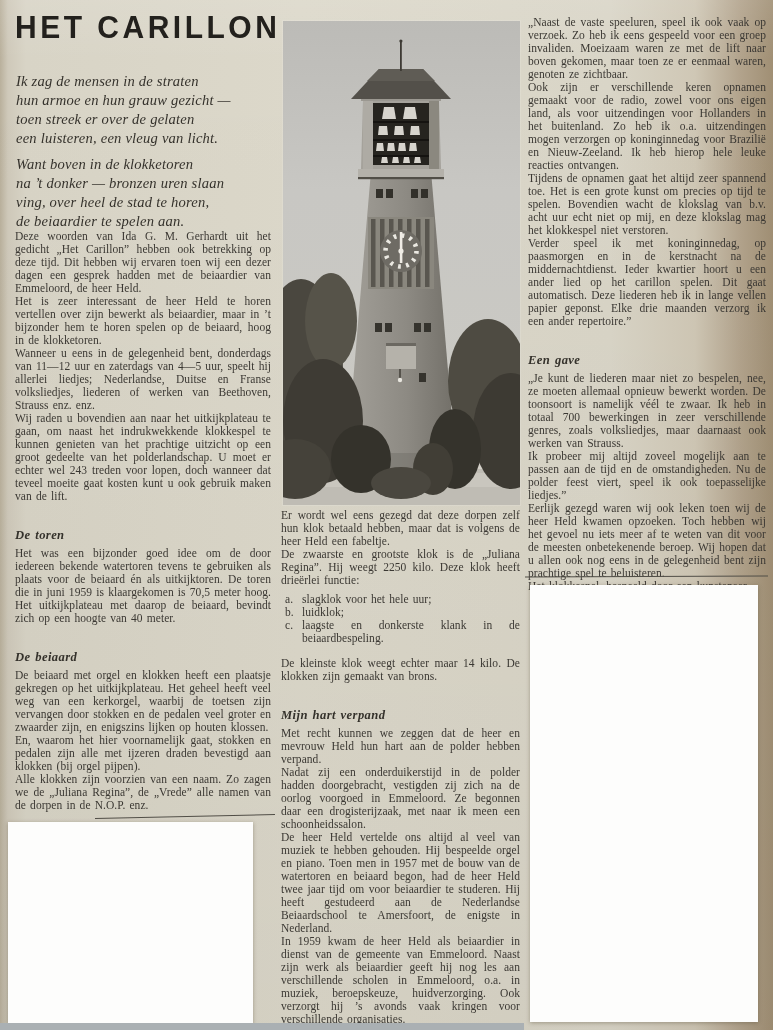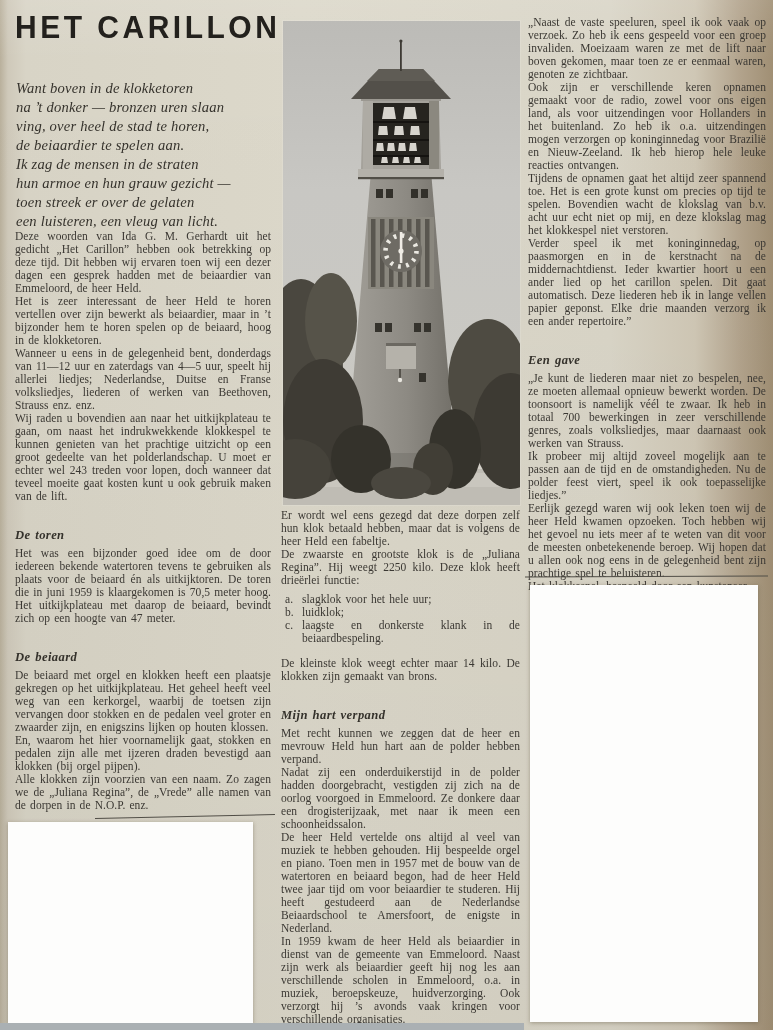--- a/index.html
+++ b/index.html
@@ -45,41 +45,41 @@
   .bottom-strip{position:absolute;left:0;top:1023px;width:524px;height:7px;background:#aab0b3;}
 </style>
 </head>
 <body>
 
 <div class="page">
 
   <h1 class="title">HET CARILLON</h1>
 
   <div class="poem">
+    <div class="stanza">
+      <div class="pline">Ik zag de mensen in de straten</div>
+      <div class="pline">hun armoe en hun grauw gezicht —</div>
+      <div class="pline">toen streek er over de gelaten</div>
+      <div class="pline">een luisteren, een vleug van licht.</div>
+    </div>
     <div class="stanza stanza2">
       <div class="pline">Want boven in de klokketoren</div>
       <div class="pline">na ’t donker — bronzen uren slaan</div>
       <div class="pline">ving, over heel de stad te horen,</div>
       <div class="pline">de beiaardier te spelen aan.</div>
     </div>
-    <div class="stanza">
-      <div class="pline">Ik zag de mensen in de straten</div>
-      <div class="pline">hun armoe en hun grauw gezicht —</div>
-      <div class="pline">toen streek er over de gelaten</div>
-      <div class="pline">een luisteren, een vleug van licht.</div>
-    </div>
   </div>
 
   <div class="col colL">
     <p>Deze woorden van Ida G. M. Gerhardt uit het gedicht „Het Carillon” hebben ook betrekking op deze tijd. Dit hebben wij ervaren toen wij een dezer dagen een gesprek hadden met de beiaardier van Emmeloord, de heer Held.</p>
     <p>Het is zeer interessant de heer Held te horen vertellen over zijn bewerkt als beiaardier, maar in ’t bijzonder hem te horen spelen op de beiaard, hoog in de klokketoren.</p>
     <p>Wanneer u eens in de gelegenheid bent, donderdags van 11—12 uur en zaterdags van 4—5 uur, speelt hij allerlei liedjes; Nederlandse, Duitse en Franse volksliedjes, liederen of werken van Beethoven, Strauss enz. enz.</p>
     <p>Wij raden u bovendien aan naar het uitkijkplateau te gaan, om naast het indrukwekkende klokkespel te kunnen genieten van het prachtige uitzicht op een groot gedeelte van het polderlandschap. U moet er echter wel 243 treden voor lopen, doch wanneer dat teveel moeite gaat kosten kunt u ook gebruik maken van de lift.</p>
     <h3 class="sec">De toren</h3>
-    <p>Het was een bijzonder goed idee om de door iedereen bekende watertoren tevens te gebruiken als plaats voor de beiaard én als uitkijktoren. De toren die in juni 1959 is klaargekomen is 70,5 meter hoog. Het uitkijkplateau met daarop de beiaard, bevindt zich op een hoogte van 47 meter.</p>
+    <p>Het was een bijzonder goed idee om de door iedereen bekende watertoren tevens te gebruiken als plaats voor de beiaard én als uitkijktoren. De toren die in juni 1959 is klaargekomen is 70,5 meter hoog. Het uitkijkplateau met daarop de beiaard, bevindt zich op een hoogte van 40 meter.</p>
     <h3 class="sec">De beiaard</h3>
     <p>De beiaard met orgel en klokken heeft een plaatsje gekregen op het uitkijkplateau. Het geheel heeft veel weg van een kerkorgel, waarbij de toetsen zijn vervangen door stokken en de pedalen veel groter en zwaarder zijn, en enigszins lijken op houten klossen.</p>
     <p>En, waarom het hier voornamelijk gaat, stokken en pedalen zijn alle met ijzeren draden bevestigd aan klokken (bij orgel pijpen).</p>
     <p>Alle klokken zijn voorzien van een naam. Zo zagen we de „Juliana Regina”, de „Vrede” alle namen van de dorpen in de N.O.P. enz.</p>
   </div>
 
   <figure class="photo">
     <svg viewBox="0 0 237 484" role="img" aria-label="Zwart-wit foto van de watertoren met carillon en uitkijkplateau te Emmeloord">
       <defs>
         <linearGradient id="towerGrad" x1="0" y1="0" x2="1" y2="0">
@@ -212,21 +212,21 @@
         <span class="litext">luidklok;</span>
       </div>
       <div class="li">
         <span class="marker">c.</span>
         <span class="litext">laagste en donkerste klank in de beiaardbespeling.</span>
       </div>
     </div>
     <p class="gap">De kleinste klok weegt echter maar 14 kilo. De klokken zijn gemaakt van brons.</p>
     <h3 class="sec">Mijn hart verpand</h3>
     <p>Met recht kunnen we zeggen dat de heer en mevrouw Held hun hart aan de polder hebben verpand.</p>
-    <p>Nadat zij een onderduikerstijd in de polder hadden doorgebracht, vestigden zij zich na de oorlog voorgoed in Emmeloord. Ze donkere daar een drogisterijzaak, met naar ik meen een schoonheidssalon.</p>
+    <p>Nadat zij een onderduikerstijd in de polder hadden doorgebracht, vestigden zij zich na de oorlog voorgoed in Emmeloord. Ze begonnen daar een drogisterijzaak, met naar ik meen een schoonheidssalon.</p>
     <p>De heer Held vertelde ons altijd al veel van muziek te hebben gehouden. Hij bespeelde orgel en piano. Toen men in 1957 met de bouw van de watertoren en beiaard begon, had de heer Held twee jaar tijd om voor beiaardier te studeren. Hij heeft gestudeerd aan de Nederlandse Beiaardschool te Amersfoort, de enigste in Nederland.</p>
     <p>In 1959 kwam de heer Held als beiaardier in dienst van de gemeente van Emmeloord. Naast zijn werk als beiaardier geeft hij nog les aan verschillende scholen in Emmeloord, o.a. in muziek, beroepskeuze, huidverzorging. Ook verzorgt hij ’s avonds vaak kringen voor verschillende organisaties.</p>
     <h3 class="sec">Acht jaar beiaardier</h3>
     <p>De heer Held vertelt, terwijl hij met krachtige slagen op de stokken slaat, dat hij in de acht jaren dat hij het carillon bespeelt, ontzettend veel heeft meegemaakt.</p>
   </div>
 
   <div class="col colR">
     <p>„Naast de vaste speeluren, speel ik ook vaak op verzoek. Zo heb ik eens gespeeld voor een groep invaliden. Moeizaam waren ze met de lift naar boven gekomen, maar toen ze er eenmaal waren, genoten ze zichtbaar.</p>
     <p>Ook zijn er verschillende keren opnamen gemaakt voor de radio, zowel voor ons eigen land, als voor uitzendingen voor Hollanders in het buitenland. Zo heb ik o.a. uitzendingen mogen verzorgen op koninginnedag voor Brazilië en Nieuw-Zeeland. Ik heb hierop hele leuke reacties ontvangen.</p>
     <p>Tijdens de opnamen gaat het altijd zeer spannend toe. Het is een grote kunst om precies op tijd te spelen. Bovendien wacht de klokslag van b.v. acht uur echt niet op mij, en deze klokslag mag het klokkespel niet verstoren.</p>

